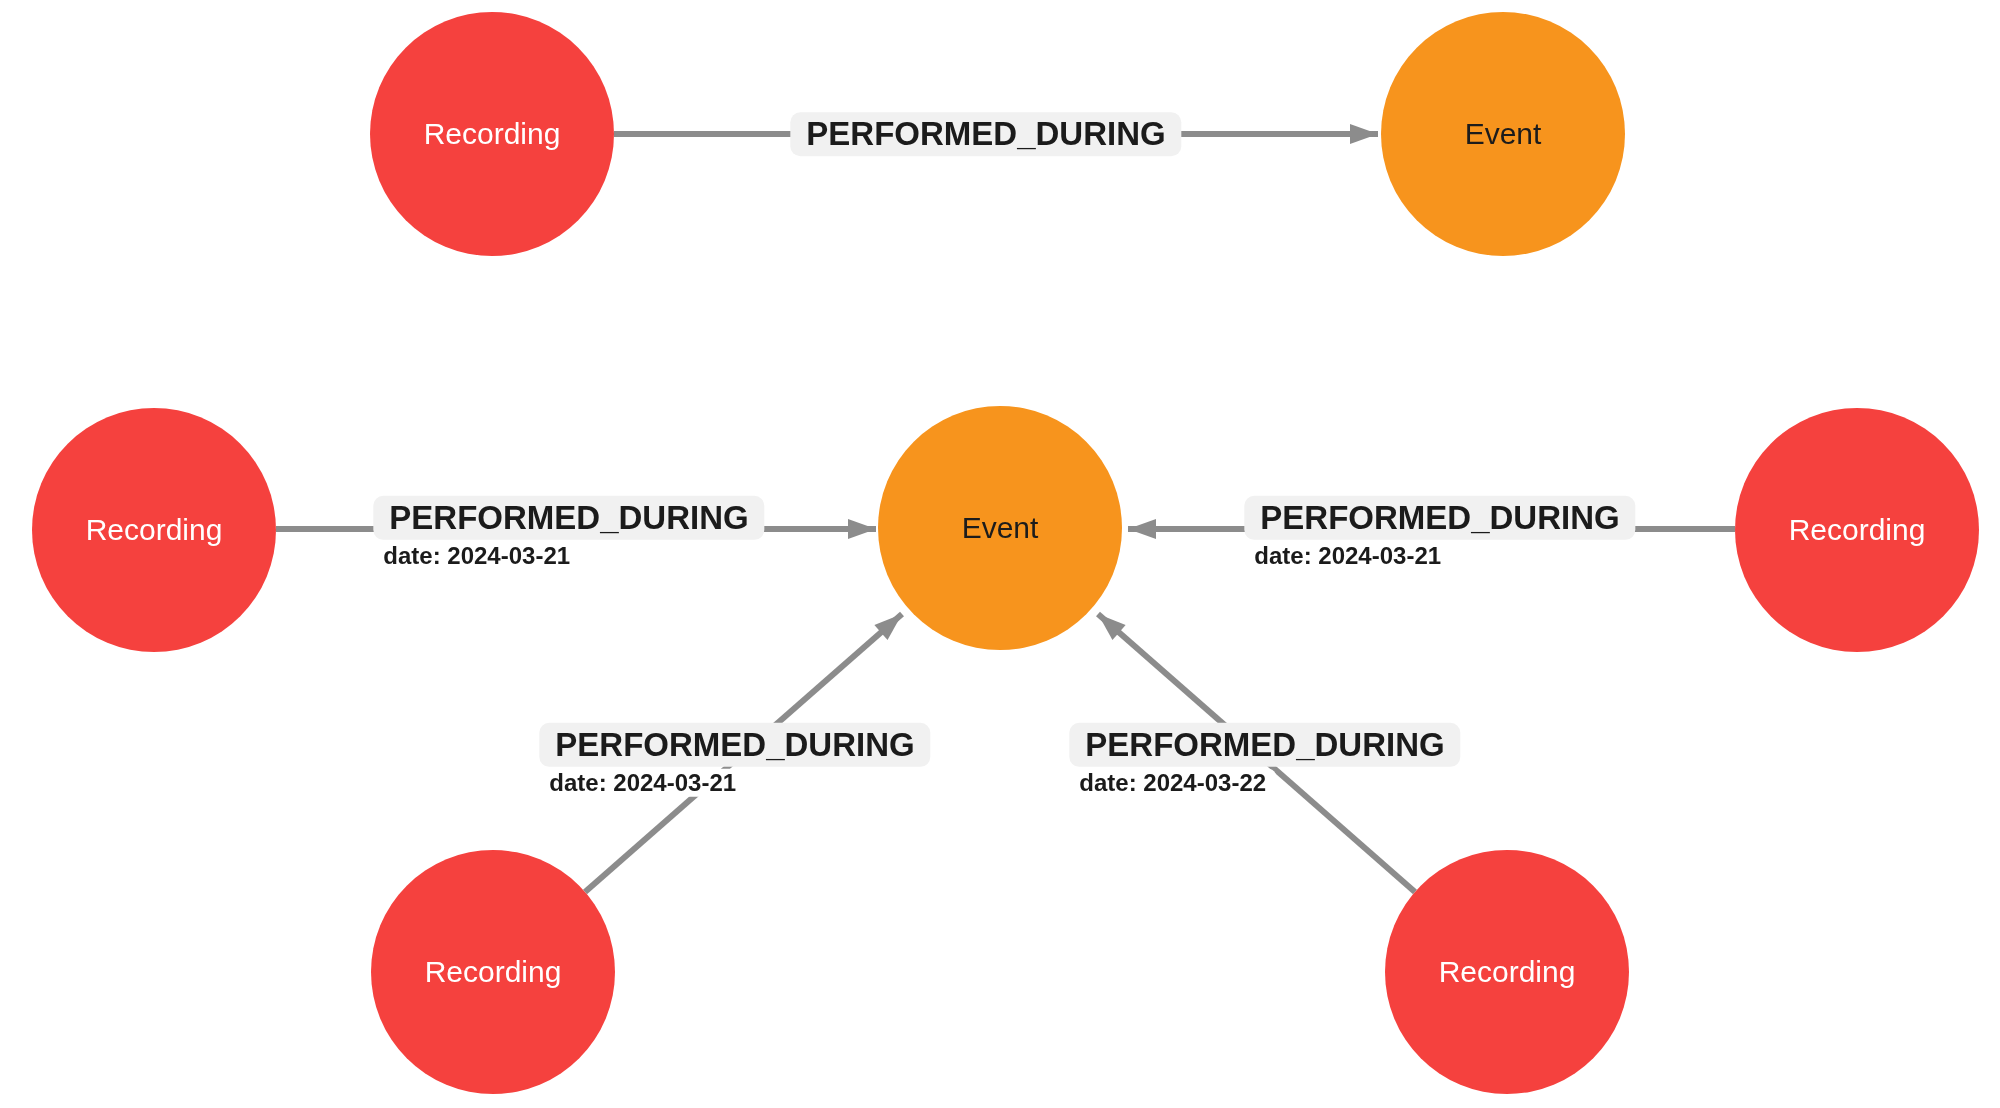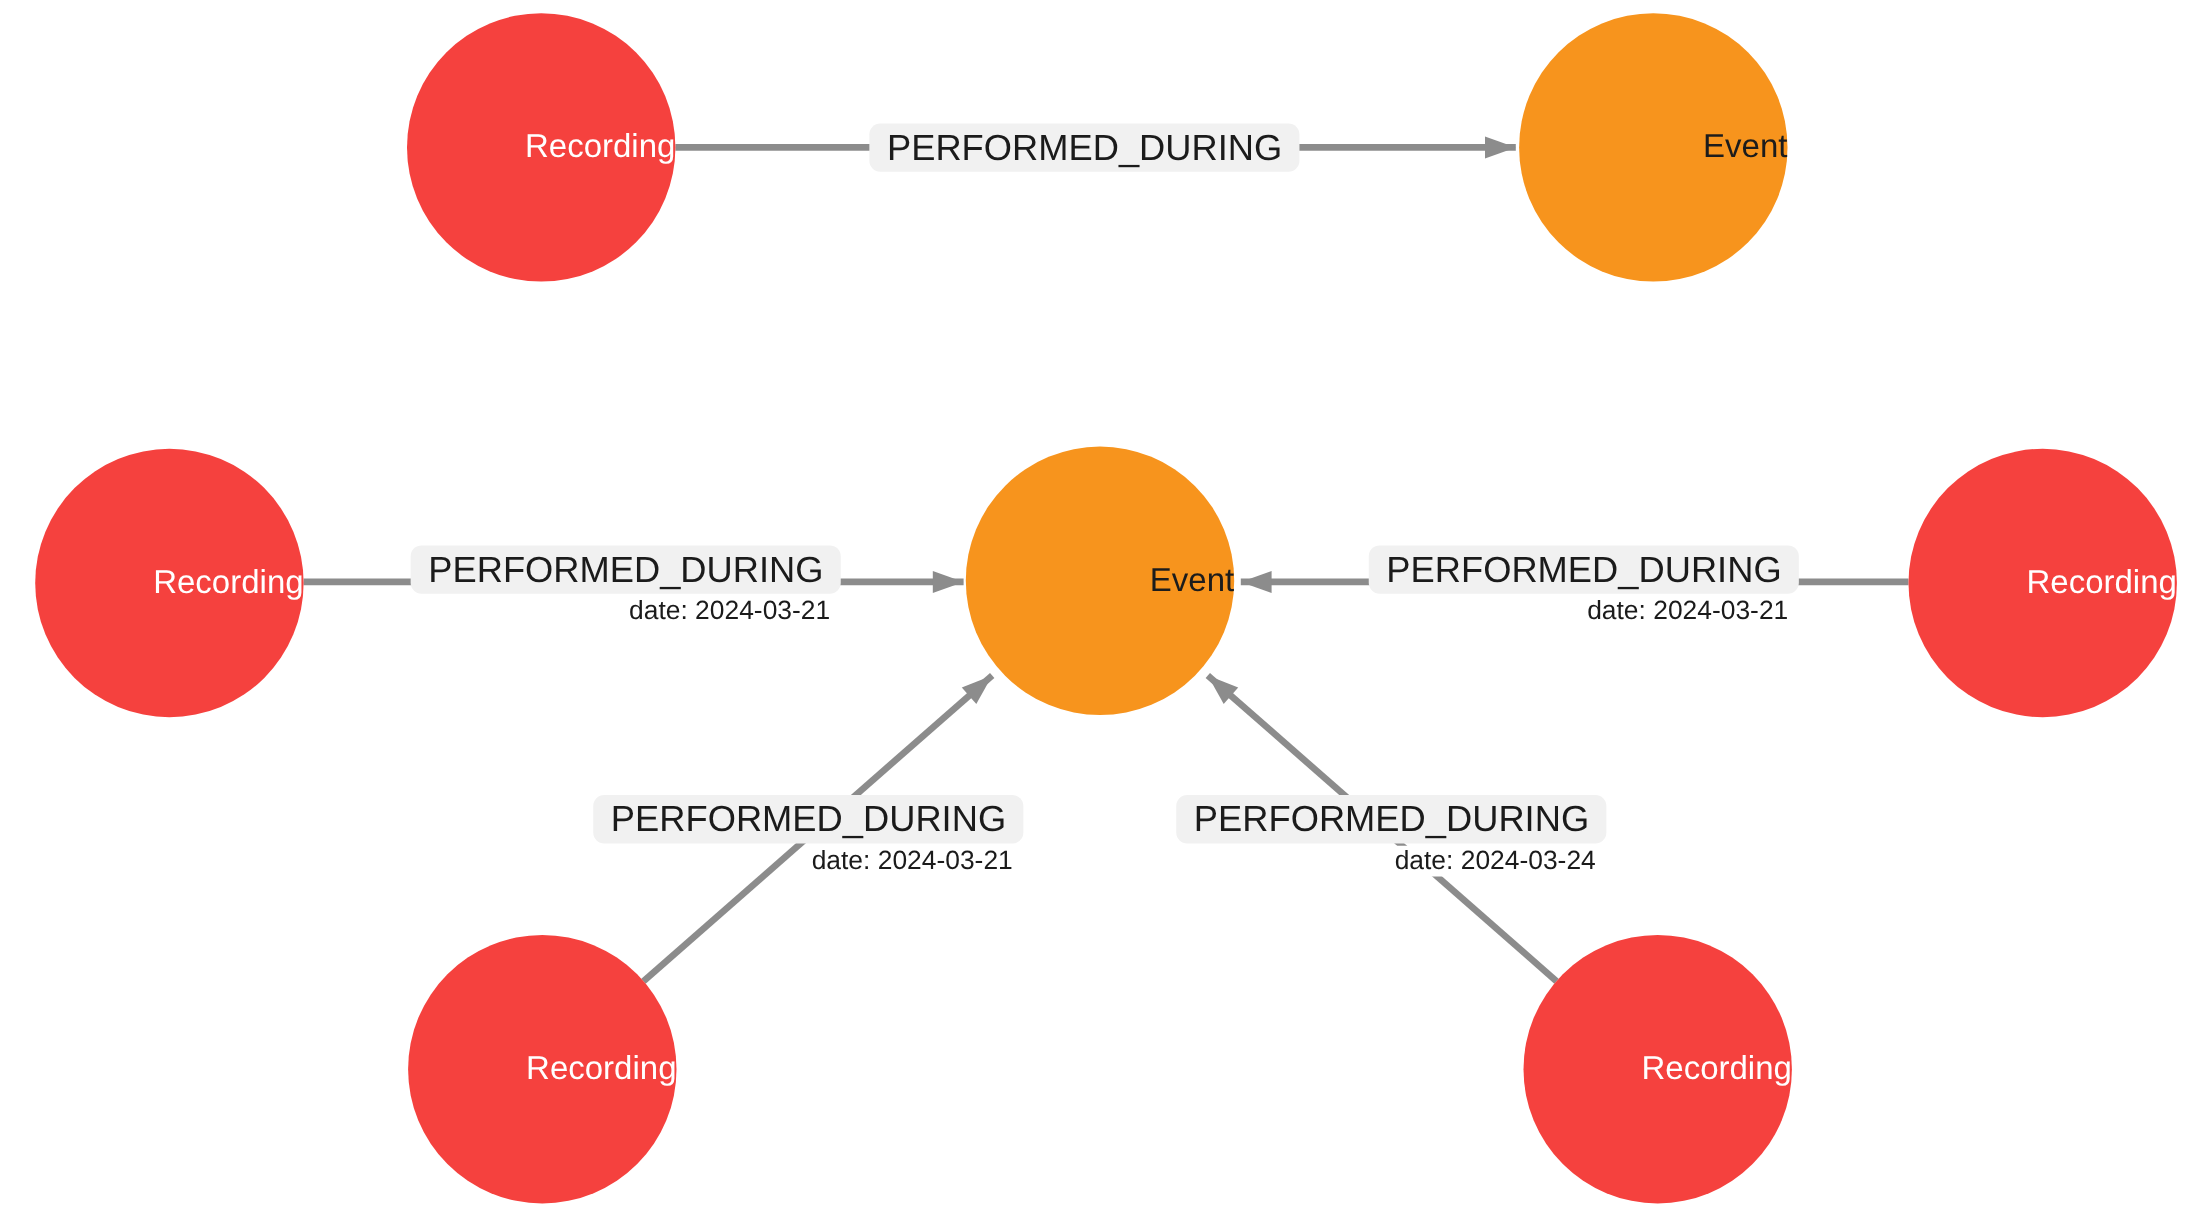--- a/index.html
+++ b/index.html
@@ -38,42 +38,43 @@
     fill: var(--edge-color);
   }
 
   .node {
     position: absolute;
     width: 244px;
     height: 244px;
     border-radius: 50%;
     display: flex;
     align-items: center;
-    justify-content: flex-end;
+    justify-content: center;
     font-size: 30px;
     line-height: 1;
     user-select: none;
   }
   .node.recording {
     background: var(--recording-node-color);
     color: var(--recording-text-color);
   }
   .node.event {
     background: var(--event-node-color);
     color: var(--event-text-color);
   }
 
   .edge-label-group {
     position: absolute;
     transform: translate(-50%, -50%);
     display: flex;
     flex-direction: column;
-    align-items: flex-end;
+    align-items: flex-start;
     gap: 2px;
     white-space: nowrap;
+    font-weight: bold;
   }
   .rel-label {
     background: var(--label-bg-color);
     color: var(--label-text-color);
     font-size: 33px;
     line-height: 1.2;
     padding: 2px 16px;
     border-radius: 10px;
   }
   .rel-date {
@@ -137,21 +138,21 @@
     <span>Recording</span>
   </div>
 
   <div class="edge-label-group" style="left:735px; top:760px;">
     <span class="rel-label">PERFORMED_DURING</span>
     <span class="rel-date">date: 2024-03-21</span>
   </div>
 
   <div class="edge-label-group" style="left:1265px; top:760px;">
     <span class="rel-label">PERFORMED_DURING</span>
-    <span class="rel-date">date: 2024-03-24</span>
+    <span class="rel-date">date: 2024-03-22</span>
   </div>
 
   <div class="node recording" style="left:371px; top:850px;">
     <span>Recording</span>
   </div>
 
   <div class="node recording" style="left:1385px; top:850px;">
     <span>Recording</span>
   </div>
 

